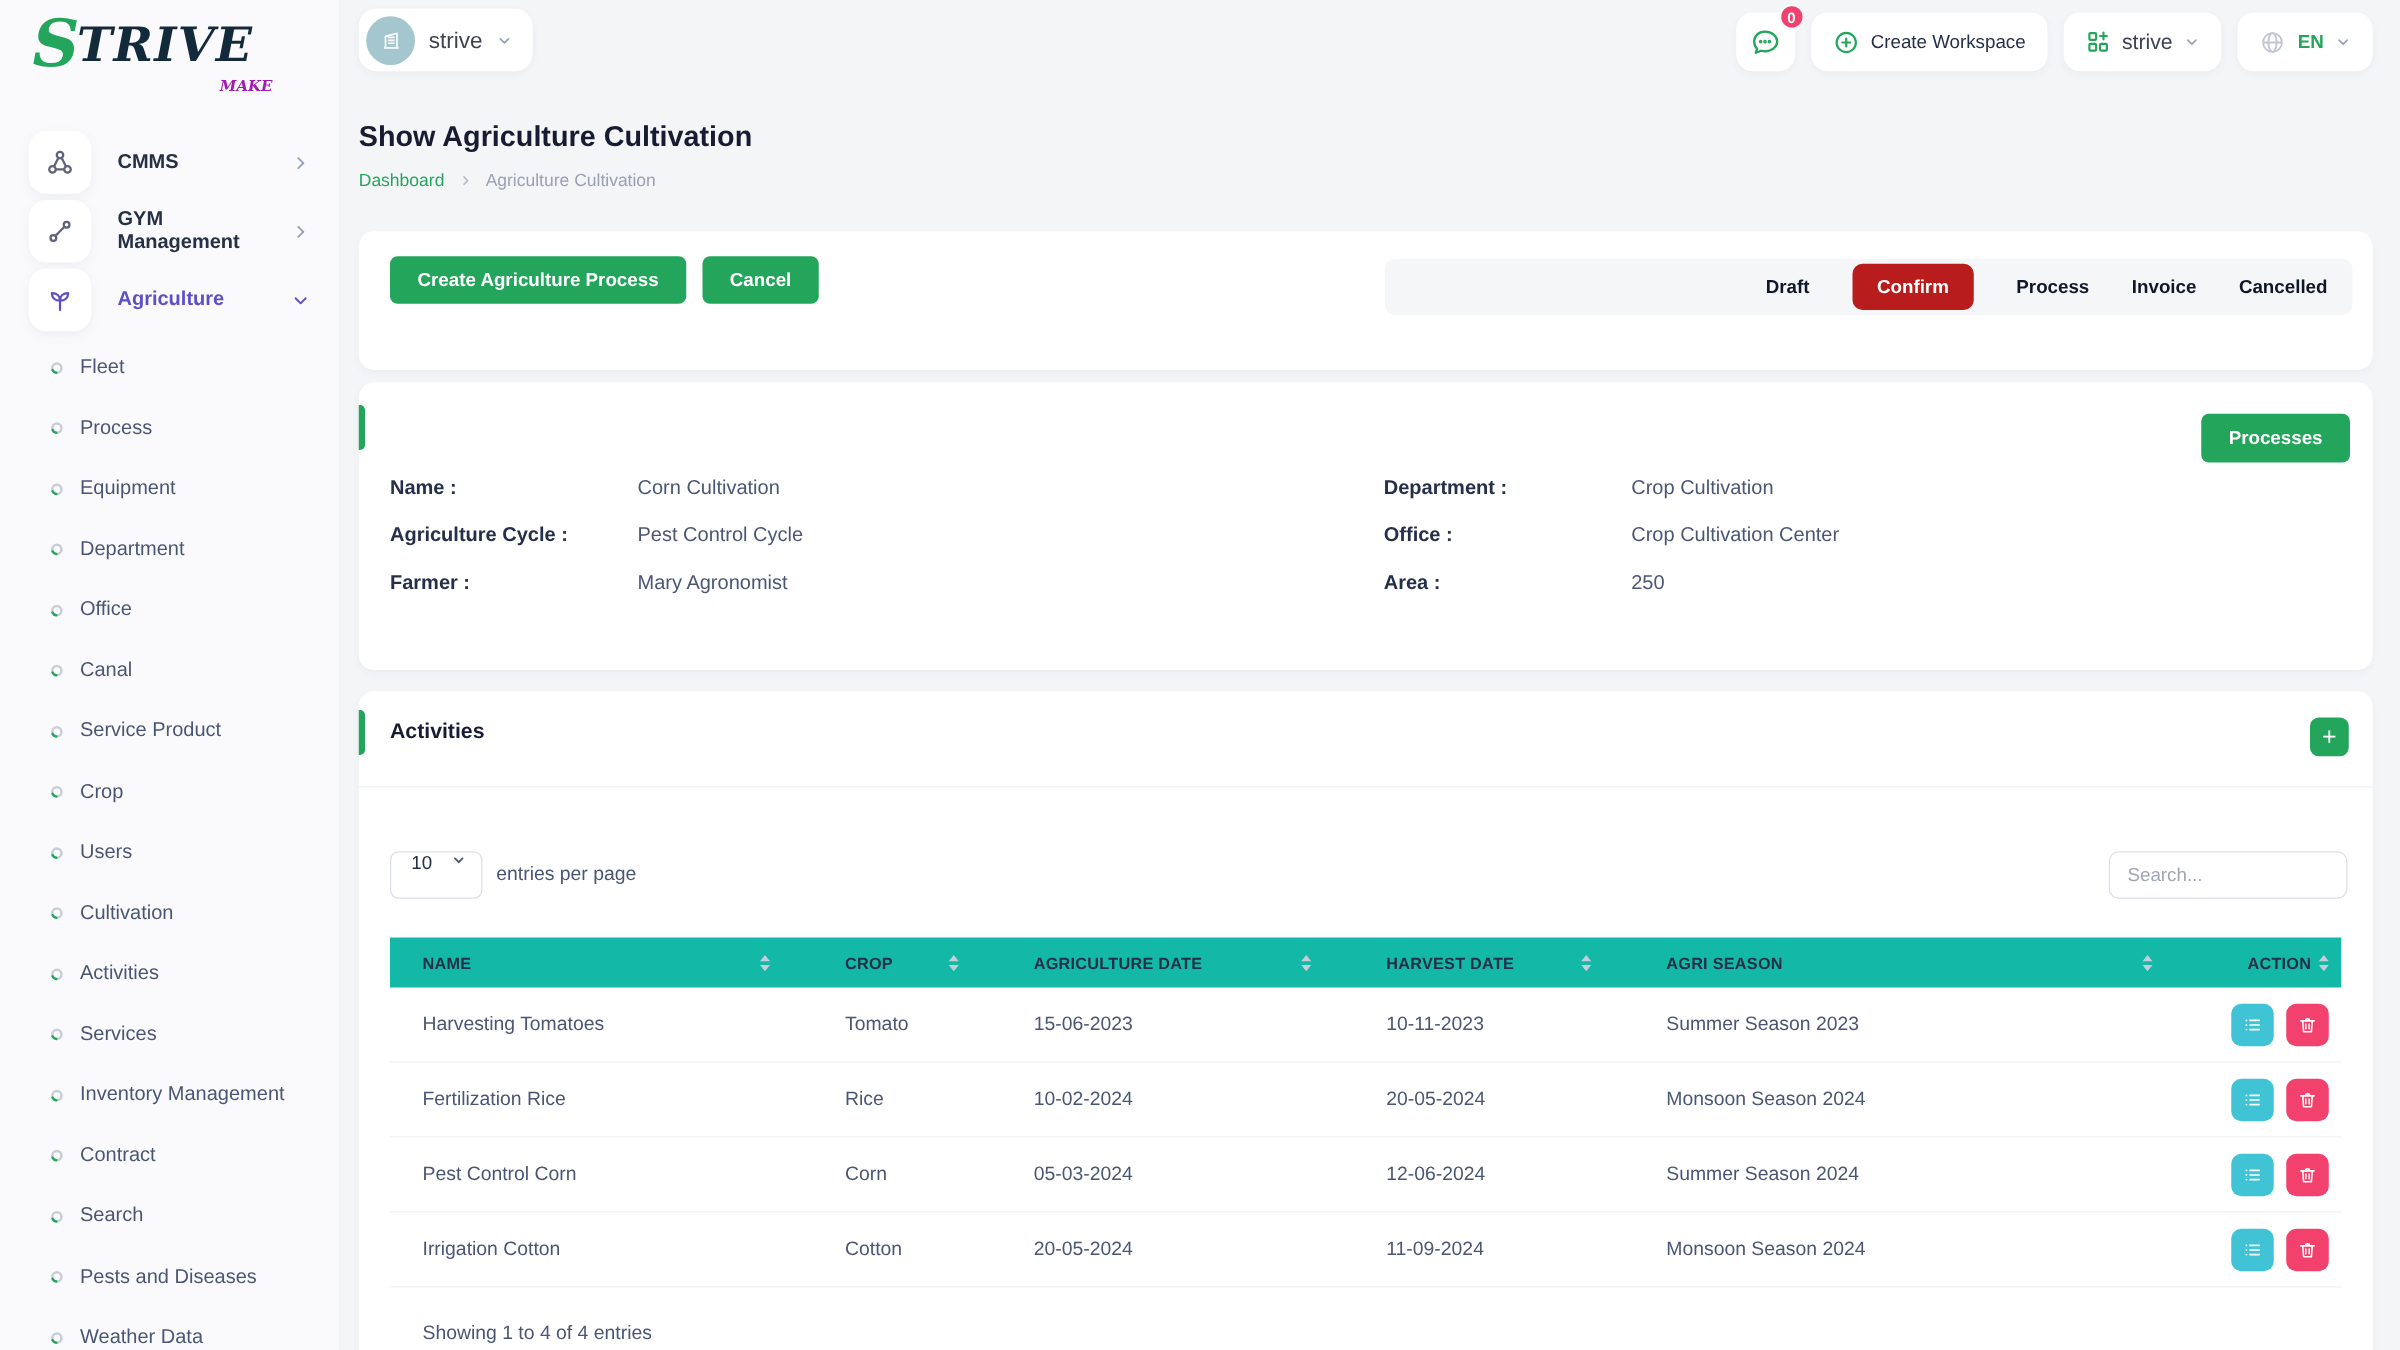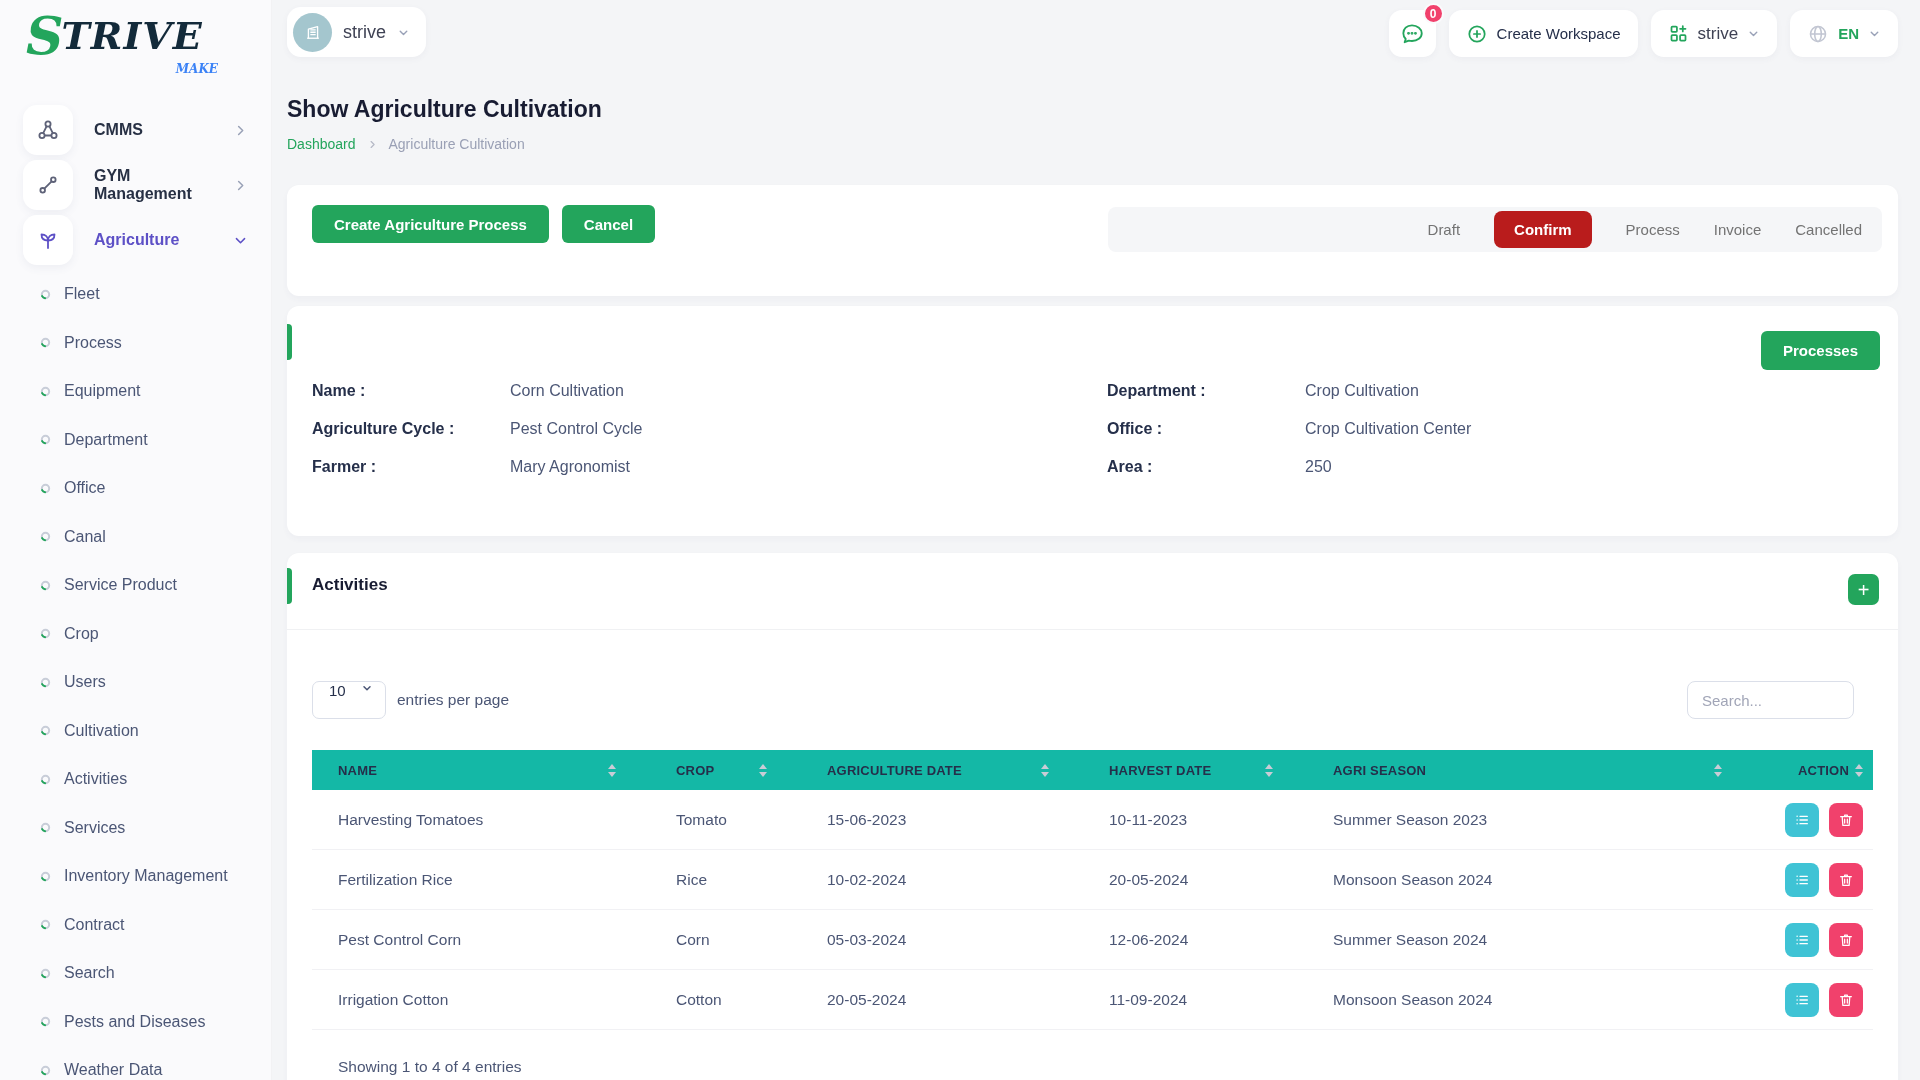--- a/index.html
+++ b/index.html
@@ -11,21 +11,21 @@
   
   .sidebar { position:absolute; left:0; top:0; width:272px; height:1080px;
              background:#FAFAFC; box-shadow: inset -1px 0 0 rgba(0,0,0,0.03); }
   .logo { position:absolute; left:26px; top:10px; width:200px; height:64px; }
   .logo-row { display:flex; align-items:center; }
   .logo-s { font-family:"DejaVu Serif", serif; font-style:italic; font-weight:bold;
             font-size:52px; color:#23A55C; line-height:1; letter-spacing:-2px; }
   .logo-rest { font-family:"DejaVu Serif", serif; font-style:italic; font-weight:bold;
                font-size:38px; color:#132A3A; line-height:1; letter-spacing:1px; }
   .logo-sub { position:absolute; right:8px; top:52px; font-family:"DejaVu Serif", serif;
-              font-style:italic; font-weight:bold; font-size:12px; color:#3b82f6; }
+              font-style:italic; font-weight:bold; font-size:12px; color:#a21caf; }
   .side-menu { position:absolute; left:23px; top:105px; right:10px; }
   .side-item { display:flex; align-items:center; gap:21px; height:50px; margin-bottom:5px; cursor:pointer; }
   .icon-tile { width:50px; height:50px; border-radius:14px; background:#fff; flex:0 0 50px;
                display:flex; align-items:center; justify-content:center;
                box-shadow:0 3px 9px rgba(76,87,125,.07); }
   .side-label { font-size:16px; font-weight:600; color:#273044; }
   .side-chev { margin-left:auto; margin-right:14px; display:flex; color:#99A1B7; }
   .side-item.active .side-label { color:#5D50C6; }
   .side-item.active .side-chev { color:#5D50C6; }
   .sub-list { margin-top:4px; }
@@ -64,41 +64,41 @@
   .card2 { top:306px; height:230px; }
   .card3 { top:553px; height:600px; }
   .accent { position:absolute; left:0; width:5px; height:36px; background:#23A55C; border-radius:0 4px 4px 0; }
   .btn { border:none; cursor:pointer; font-family:inherit; }
   .btn-green { background:#23A55C; color:#fff; border-radius:6px; font-size:15px; font-weight:600;
                height:38px; padding:0 22px; display:inline-flex; align-items:center; justify-content:center; }
   .action-btns { position:absolute; left:25px; top:20px; display:flex; gap:13px; }
   .tabs-bar { position:absolute; left:821px; top:22px; width:774px; height:45px; background:#F5F6F8;
               border-radius:8px; display:flex; align-items:center; justify-content:flex-end;
               gap:34px; padding-right:20px; }
-  .tab { font-size:15px; color:#737373; font-weight:400; cursor:pointer; }
+  .tab { font-size:15px; color:#0f172a; font-weight:700; cursor:pointer; }
   .tab.active { background:#b91c1c; color:#fff; border-radius:8px; padding:10px 20px; font-weight:600;text-align:center; }
   
   .processes-btn { position:absolute; right:18px; top:25px; height:39px; }
   .fields-col { position:absolute; top:74px; }
   .col1 { left:25px; } .col2 { left:820px; }
   .field-row { display:flex; margin-bottom:16px; line-height:22px; }
   .field-label { width:198px; font-size:16px; font-weight:700; color:#252F4A; }
   .field-value { font-size:16px; color:#4B5675; }
   
   .act-title { position:absolute; left:25px; top:22px; font-size:17px; font-weight:700; color:#181C32; }
   .add-btn { position:absolute; left:1561px; top:21px; width:31px; height:31px; border-radius:7px;
              background:#23A55C; color:#fff; font-size:20px; font-weight:400; line-height:1;
              display:flex; align-items:center; justify-content:center; }
   .card-divider { position:absolute; left:0; right:0; top:76px; height:1px; background:#F0F1F3; }
   .entries-select { position:absolute; left:25px; top:128px; width:74px; height:38px; background:#fff;
                     border:1px solid #DBDFE9; border-radius:7px; display:flex; 
                     justify-content:space-between; padding:0 12px 0 16px; cursor:pointer; }
   .entries-value { font-size:15px; color:#252F4A; }
   .entries-label { position:absolute; left:110px; top:138px; font-size:15.5px; color:#4B5675; }
-  .search-input { position:absolute; left:1400px; top:128px; width:167px; height:38px;
+  .search-input { position:absolute; left:1400px; top:128px; width:191px; height:38px;
                   border:1px solid #DBDFE9; border-radius:8px; padding:0 14px; font-size:15px;
                   color:#252F4A; font-family:inherit; background:#fff; outline:none; }
   .search-input::placeholder { color:#A1A5B7; }
   .table { position:absolute; left:25px; top:197px; width:1561px; }
   .t-head, .t-row { display:grid; grid-template-columns:338px 151px 282px 224px 449px 117px; }
   .t-head { height:40px; background:#14b8a6; }
   .th { display:flex; align-items:center; justify-content:space-between; padding-left:26px;
         padding-right:34px; font-size:13px; font-weight:700; color:#252F4A; letter-spacing:.2px; }
   .th.th-action { justify-content:flex-end; gap:6px; padding-right:10px; }
   .sort { display:inline-flex; flex-direction:column; gap:3px; }

